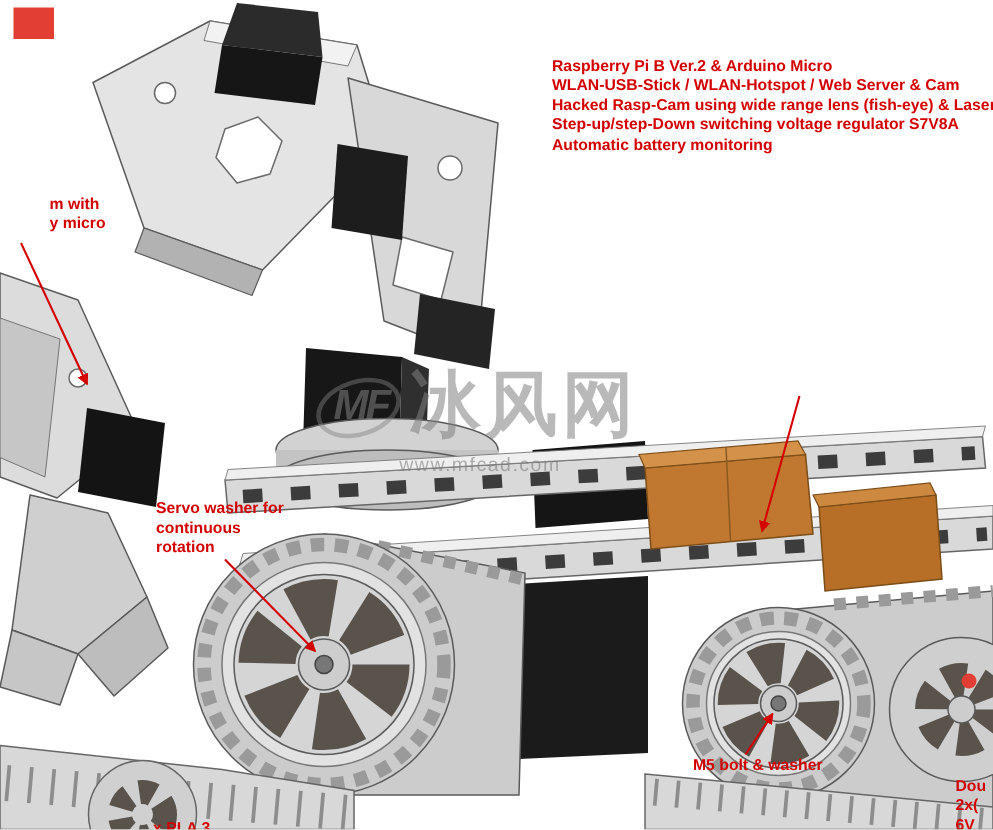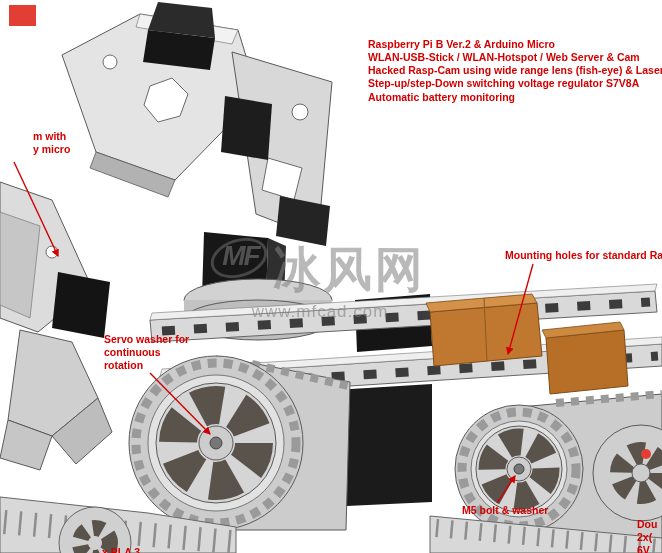--- a/index.html
+++ b/index.html
@@ -21,32 +21,32 @@
   .ann-battery{left:637px;top:518px;}
   .ann-plate{left:102px;top:546px;white-space:pre;}
   
   .red-box{position:absolute;left:9px;top:5px;width:27px;height:21px;background:#e23e33;z-index:31;}
   .red-dot{position:absolute;left:641px;top:449px;width:10px;height:10px;border-radius:50%;background:#e23e33;z-index:31;}
   
   .watermark{
     position:absolute;left:205px;top:238px;width:230px;text-align:center;
     color:rgba(128,128,128,0.55);z-index:20;pointer-events:none;user-select:none;
   }
-  .wm-row{display:flex;align-items:flex-start;justify-content:center;gap:6px;}
+  .wm-row{display:flex;align-items:center;justify-content:center;gap:6px;}
   .wm-logo{
     position:relative;font-style:italic;font-weight:bold;font-size:28px;
     letter-spacing:-2px;padding:2px 8px;
   }
   .wm-logo::after{
     content:"";position:absolute;left:-4px;top:1px;width:52px;height:32px;
     border:3px solid rgba(128,128,128,0.45);border-radius:50%;
     transform:rotate(-18deg);
   }
   .wm-name{font-size:48px;font-weight:bold;letter-spacing:3px;}
-  .wm-url{font-size:17px;margin-top:0px;color:rgba(128,128,128,0.6);letter-spacing:1px;}
+  .wm-url{font-size:13px;margin-top:0px;color:rgba(128,128,128,0.6);letter-spacing:1px;}
 </style>
 </head>
 <body>
 
 <div class="stage">
 
   <svg class="scene" viewBox="0 0 662 553">
     <defs>
       <marker id="arr" viewBox="0 0 10 10" refX="8.5" refY="5" markerWidth="5.5" markerHeight="5.5" orient="auto">
         <path d="M0,0 L10,5 L0,10 z" fill="#d40000"></path>
@@ -162,21 +162,20 @@
   <div class="ann ann-electronics">Raspberry Pi B Ver.2 &amp; Arduino Micro
 WLAN-USB-Stick / WLAN-Hotspot / Web Server &amp; Cam
 Hacked Rasp-Cam using wide range lens (fish-eye) &amp; Laser-
 Step-up/step-Down switching voltage regulator S7V8A
 Automatic battery monitoring</div>
   <div class="ann ann-arm">m with
 y micro</div>
   <div class="ann ann-servo">Servo washer for
 continuous
 rotation</div>
-  <div class="ann ann-mounting">Mounting holes for standard Ra</div>
   <div class="ann ann-m5">M5 bolt &amp; washer</div>
   <div class="ann ann-battery">Dou
 2x(
 6V</div>
   <div class="ann ann-plate">x PLA 3</div>
 
   <div class="red-box"></div>
   <div class="red-dot"></div>
 
 </div>

